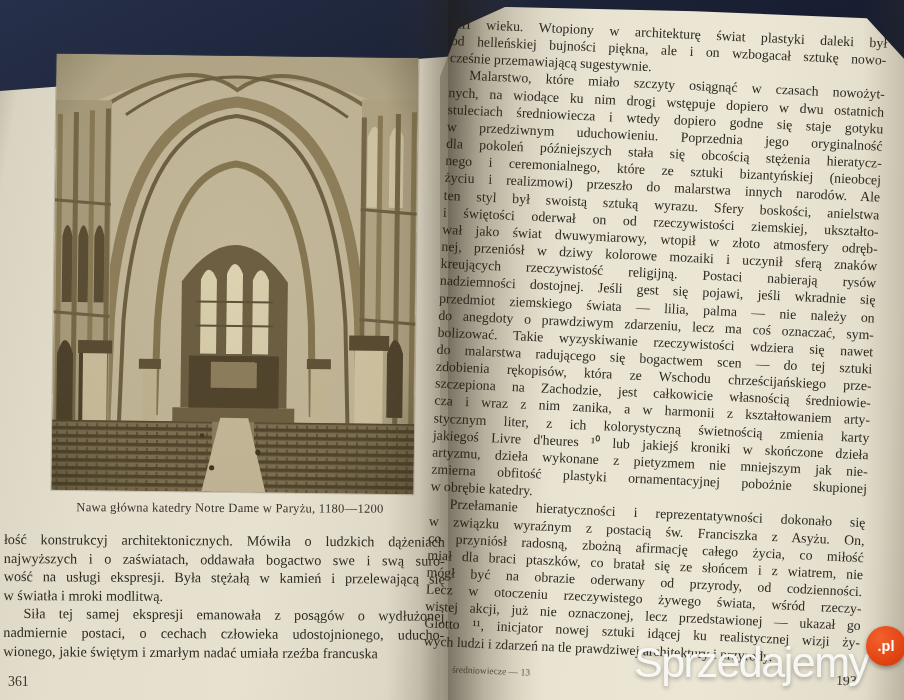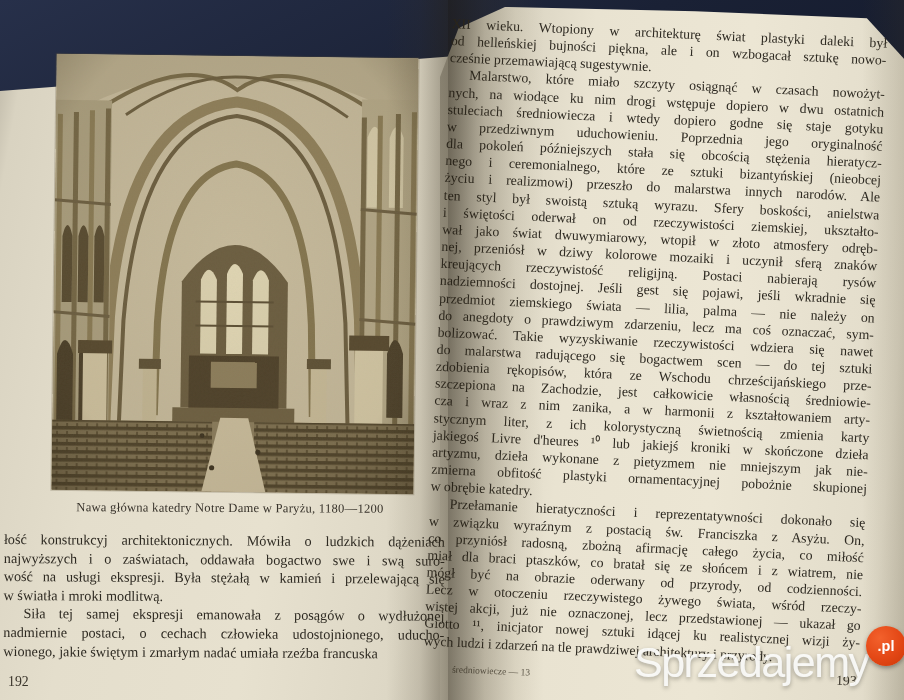--- a/index.html
+++ b/index.html
@@ -233,21 +233,21 @@
       <div class="bline">w związku wyraźnym z postacią św. Franciszka z Asyżu. On,</div>
       <div class="bline">co przyniósł radosną, zbożną afirmację całego życia, co miłość</div>
       <div class="bline">miał dla braci ptaszków, co bratał się ze słońcem i z wiatrem, nie</div>
       <div class="bline">mógł być na obrazie oderwany od przyrody, od codzienności.</div>
       <div class="bline">Lecz w otoczeniu rzeczywistego żywego świata, wśród rzeczy-</div>
       <div class="bline">wistej akcji, już nie oznaczonej, lecz przedstawionej — ukazał go</div>
       <div class="bline">Giotto ¹¹, inicjator nowej sztuki idącej ku realistycznej wizji ży-</div>
       <div class="bline pend">wych ludzi i zdarzeń na tle prawdziwej architektury i przyrody.</div>
     </div>
 
-  <div class="pagenum pagenum-left">192</div>
+  <div class="pagenum pagenum-left">361</div>
   <div class="signature">średniowiecze — 13</div>
   <div class="pagenum pagenum-right">193</div>
 
   <div class="spine-shadow-left"></div>
   <div class="spine-shadow-right"></div>
   <div class="edge-shadow-right"></div>
 
   <div class="watermark">
     <span class="wm-brand">Sprzedajemy</span>
     <span class="wm-badge">.pl</span>

